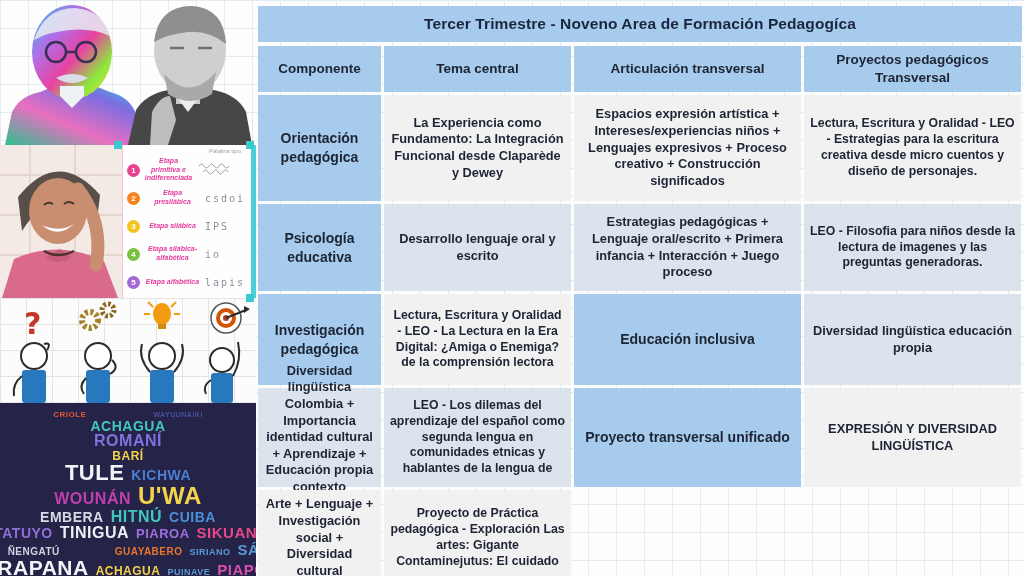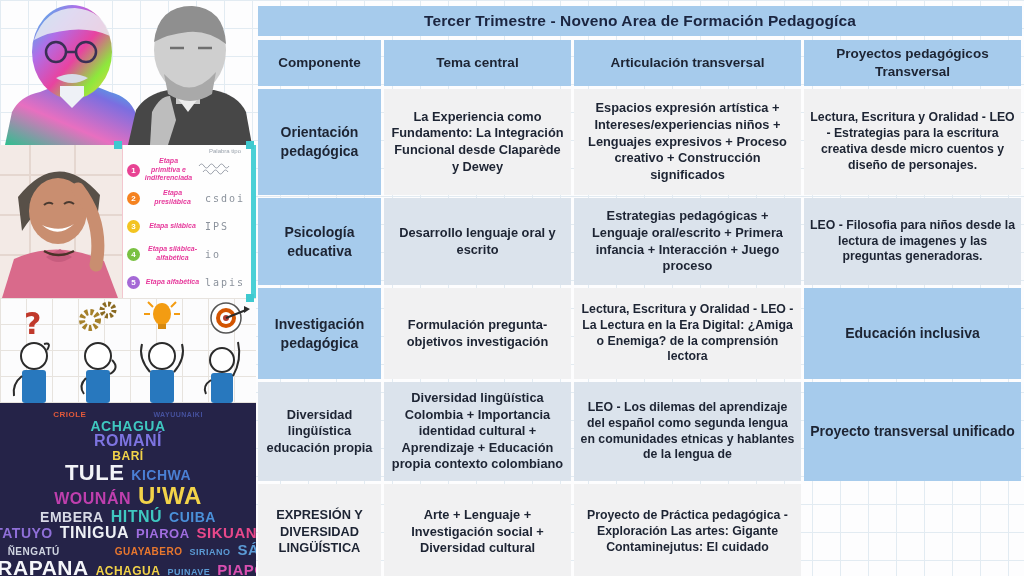--- a/index.html
+++ b/index.html
@@ -54,21 +54,21 @@
   .cloud-line{ display:flex; align-items:baseline; justify-content:center; gap:7px; line-height:1.02; }
   .cw{ font-weight:bold; letter-spacing:.5px; white-space:nowrap; }
   .s7{font-size:7px;} .s8{font-size:8px;} .s9{font-size:9px;} .s10{font-size:10px;margin-left:48px;}
   .s12{font-size:12px;} .s13{font-size:13px;} .s14{font-size:14px;} .s15{font-size:15px;}
   .s16{font-size:16px;} .s17{font-size:12px;} .s18{font-size:14px;}
   .s21{font-size:21px;} .s22{font-size:22px;} .s24{font-size:24px;}
 
   
   .table-area{ position:absolute; left:258px; top:6px; width:764px; }
   .title-bar{
-    height:30px; background:#a6cbec; color:#1b2540;
+    height:36px; background:#a6cbec; color:#1b2540;
     font-size:15.5px; font-weight:bold; text-align:center;
     display:flex; align-items:center; justify-content:center;
     margin-bottom:4px; letter-spacing:.1px;
   }
   .grid-table{
     display:grid;
     grid-template-columns:123px 187px 227px 217px;
     grid-template-rows:46px 106px 87px 91px 99px 96px;
     gap:3px;
   }
@@ -299,21 +299,20 @@
       <div class="tcell row-a fz13">La Experiencia como Fundamento: La Integración Funcional desde Claparède y Dewey</div>
       <div class="tcell row-a fz13">Espacios expresión artística + Intereses/experiencias niños + Lenguajes expresivos + Proceso creativo + Construcción significados</div>
       <div class="tcell row-a fz12">Lectura, Escritura y Oralidad - LEO - Estrategias para la escritura creativa desde micro cuentos y diseño de personajes.</div>
 
       <div class="tcell comp">Psicología educativa</div>
       <div class="tcell row-b fz13">Desarrollo lenguaje oral y escrito</div>
       <div class="tcell row-b fz13">Estrategias pedagógicas + Lenguaje oral/escrito + Primera infancia + Interacción + Juego proceso</div>
       <div class="tcell row-b fz12">LEO - Filosofia para niños desde la lectura de imagenes y las preguntas generadoras.</div>
 
       <div class="tcell comp">Investigación pedagógica</div>
-      <div class="tcell row-a fz13">Formulación pregunta-objetivos investigación</div>
       <div class="tcell row-a fz12">Lectura, Escritura y Oralidad - LEO - La Lectura en la Era Digital: ¿Amiga o Enemiga? de la comprensión lectora</div>
 
       <div class="tcell comp">Educación inclusiva</div>
       <div class="tcell row-b fz13">Diversidad lingüística educación propia</div>
       <div class="tcell row-b fz13">Diversidad lingüística Colombia + Importancia identidad cultural + Aprendizaje + Educación propia contexto colombiano</div>
       <div class="tcell row-b fz12">LEO - Los dilemas del aprendizaje del español como segunda lengua en comunidades etnicas y hablantes de la lengua de</div>
 
       <div class="tcell comp">Proyecto transversal unificado</div>
       <div class="tcell row-a fz13">EXPRESIÓN Y DIVERSIDAD LINGÜÍSTICA</div>
       <div class="tcell row-a fz13">Arte + Lenguaje + Investigación social + Diversidad cultural</div>

